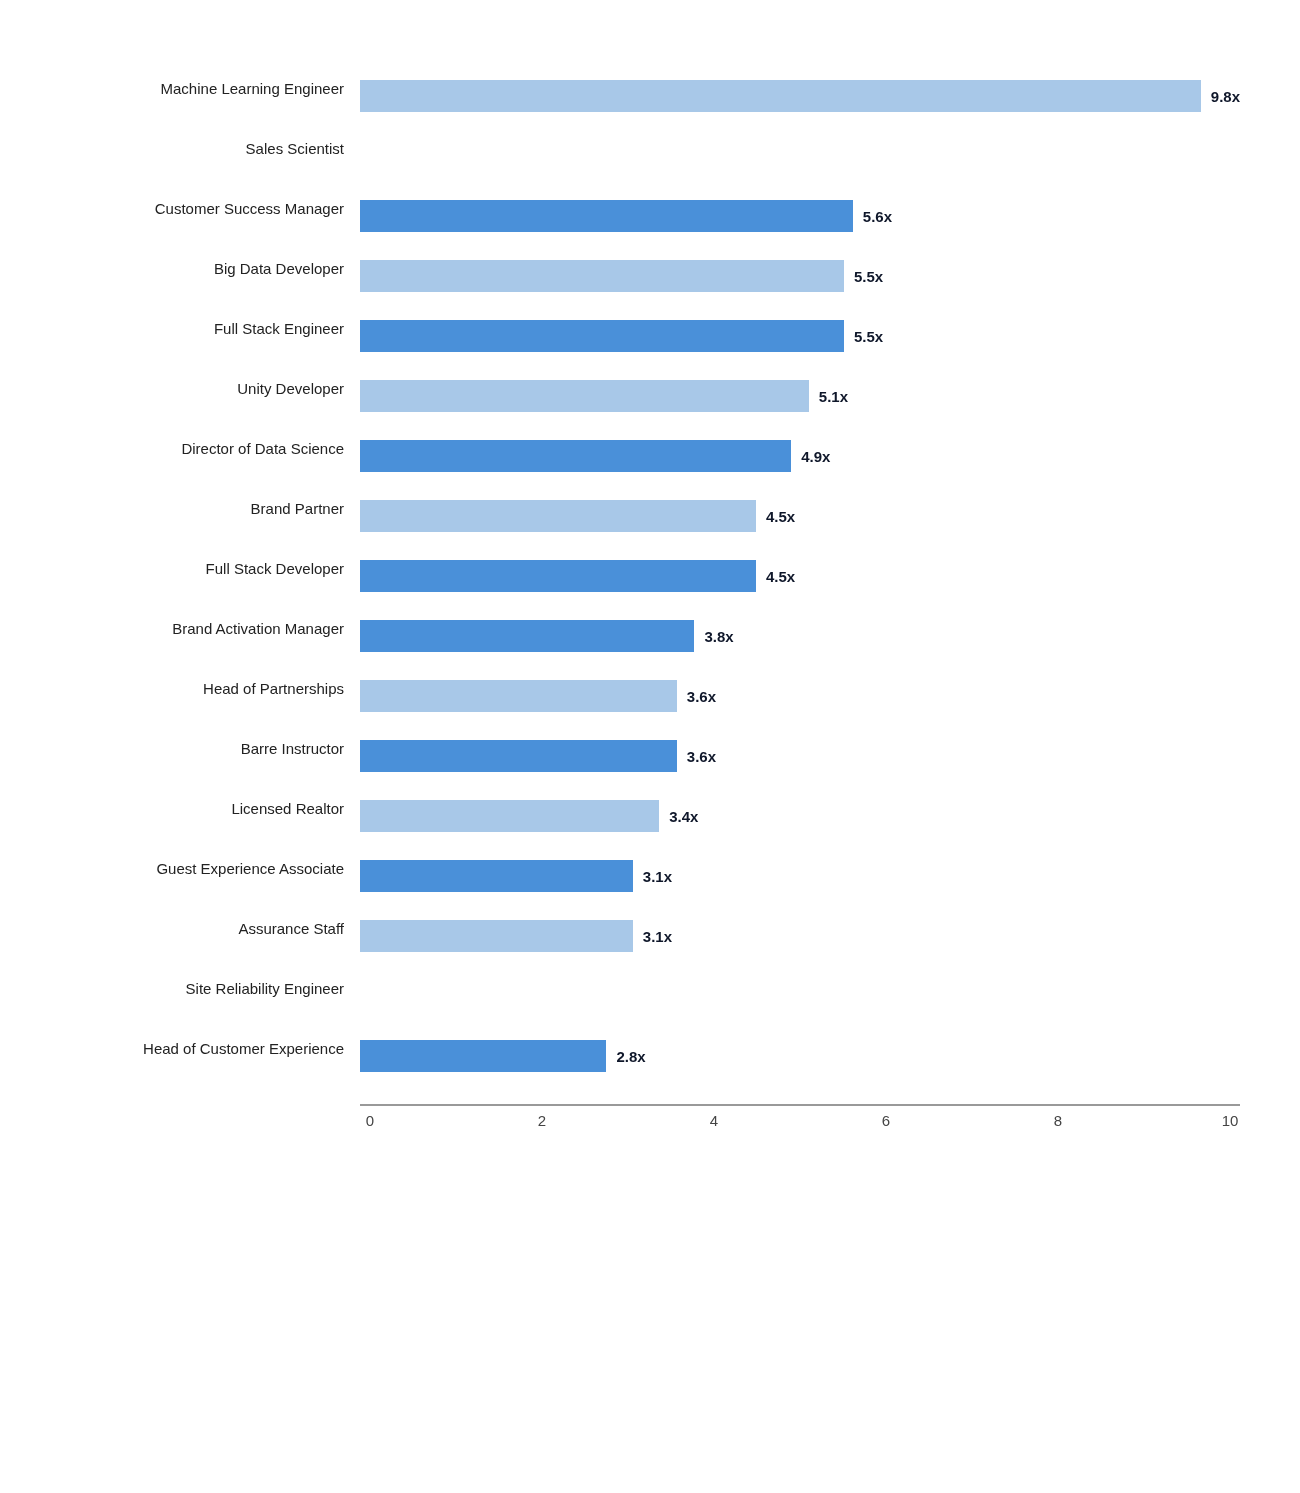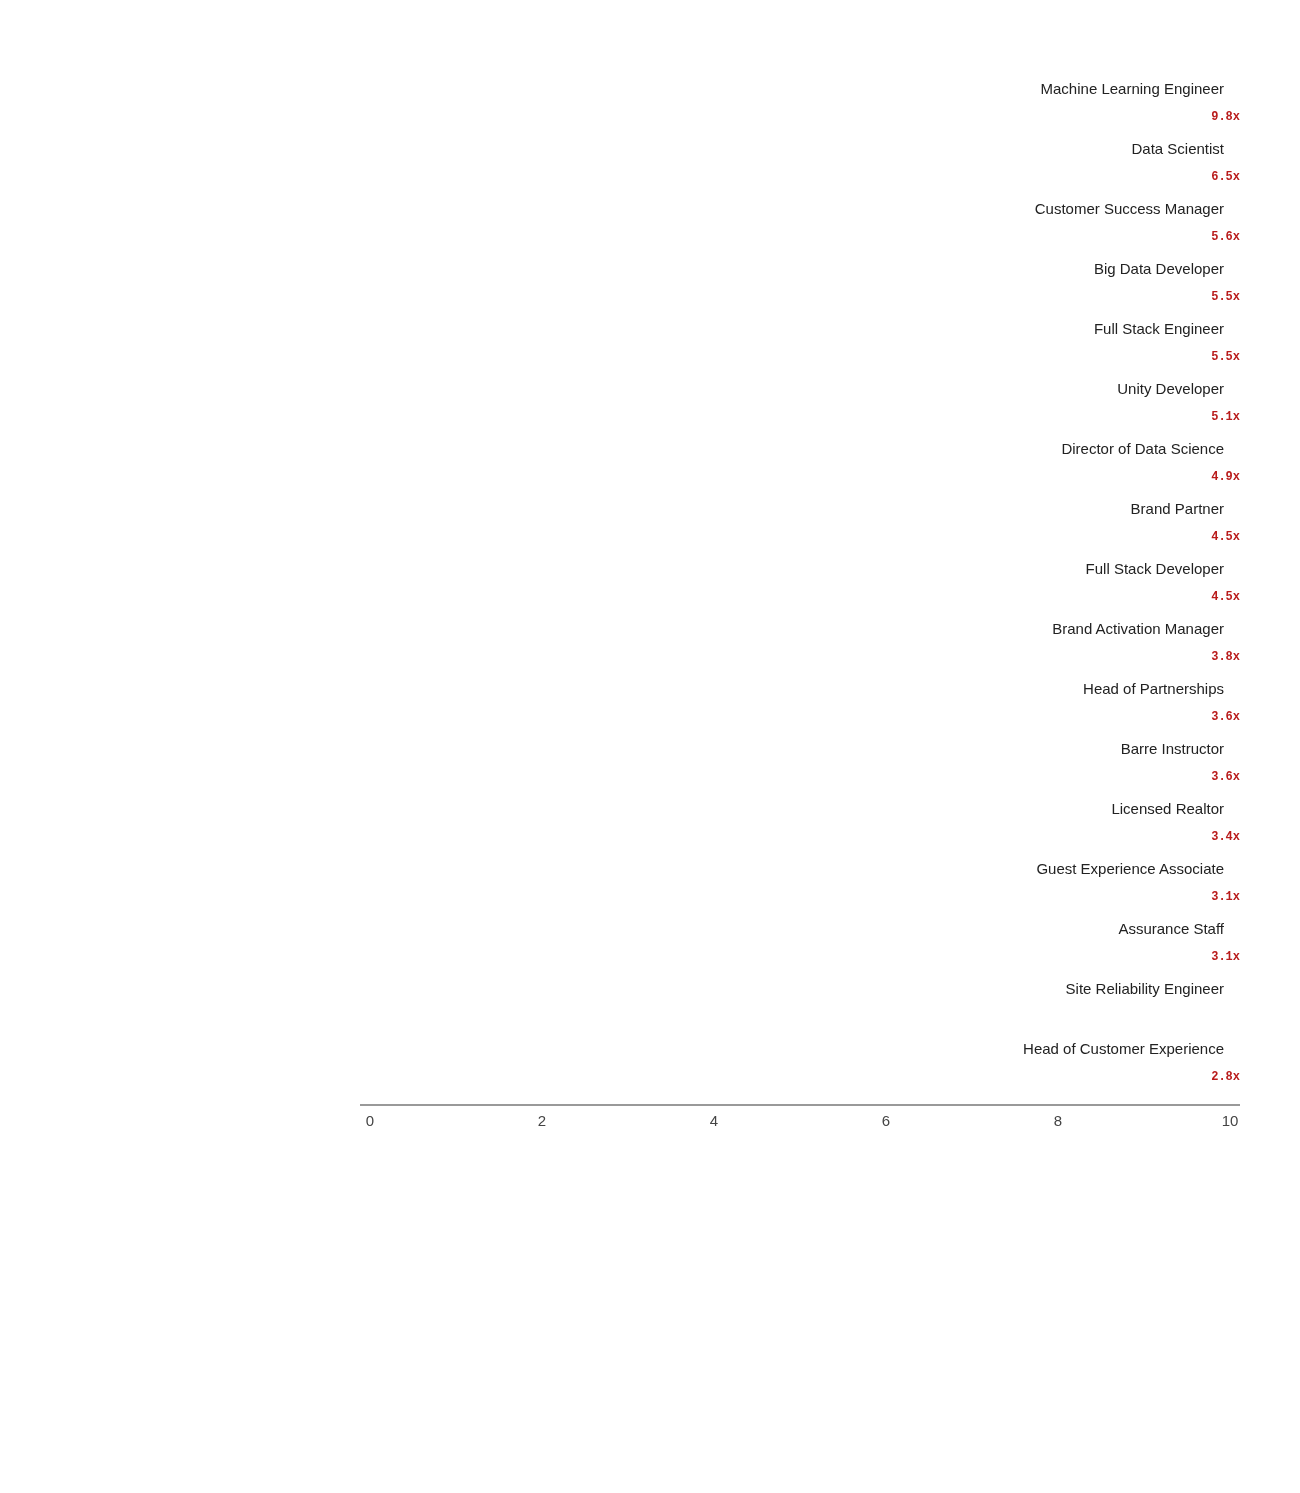--- a/index.html
+++ b/index.html
@@ -21,24 +21,23 @@
       flex-direction: column;
       width: 100%;
     }
     .chart-area {
       display: flex;
       flex-direction: column;
       gap: 0;
     }
     .bar-row {
       display: flex;
-      align-items: flex-end;
+      align-items: flex-start;
       height: 56px;
       margin-bottom: 4px;
-      flex-direction: column;
     }
     .job-label {
       width: 300px;
       text-align: right;
       padding-right: 16px;
       font-size: 15px;
       color: #222;
       flex-shrink: 0;
     }
     .bar-wrapper {
@@ -46,25 +45,24 @@
       display: flex;
       align-items: center;
       position: relative;
     }
     .bar {
       height: 32px;
       border-radius: 0;
     }
     .bar-value {
       margin-left: 10px;
-      font-size: 12px;
+      font-size: 15px;
       font-weight: 700;
-      color: #b91c1c;
+      color: #0f172a;
       white-space: nowrap;
-      font-family: Liberation Mono, monospace;
     }
     .x-axis-container {
       display: flex;
       align-items: flex-start;
       margin-top: 4px;
     }
     .x-axis-spacer {
       width: 300px;
       flex-shrink: 0;
     }
@@ -97,25 +95,21 @@
 <div class="chart-container">
   <div class="chart-area" id="chart-area">
   <div class="bar-row">
         <div class="job-label">Machine Learning Engineer</div>
         <div class="bar-wrapper">
           <div class="bar" style="width: 98%; background-color: rgb(168, 200, 232);"></div>
           <div class="bar-value">9.8x</div>
         </div>
       </div>
       <div class="bar-row">
-        <div class="job-label">Data Scientist</div>
-        <div class="bar-wrapper">
-          <div class="bar" style="width: 65%; background-color: rgb(74, 144, 217);"></div>
-          <div class="bar-value">6.5x</div>
-        </div>
+        <div class="job-label">Sales Scientist</div>
       </div>
       <div class="bar-row">
         <div class="job-label">Customer Success Manager</div>
         <div class="bar-wrapper">
           <div class="bar" style="width: 56%; background-color: rgb(74, 144, 217);"></div>
           <div class="bar-value">5.6x</div>
         </div>
       </div>
       <div class="bar-row">
         <div class="job-label">Big Data Developer</div>

